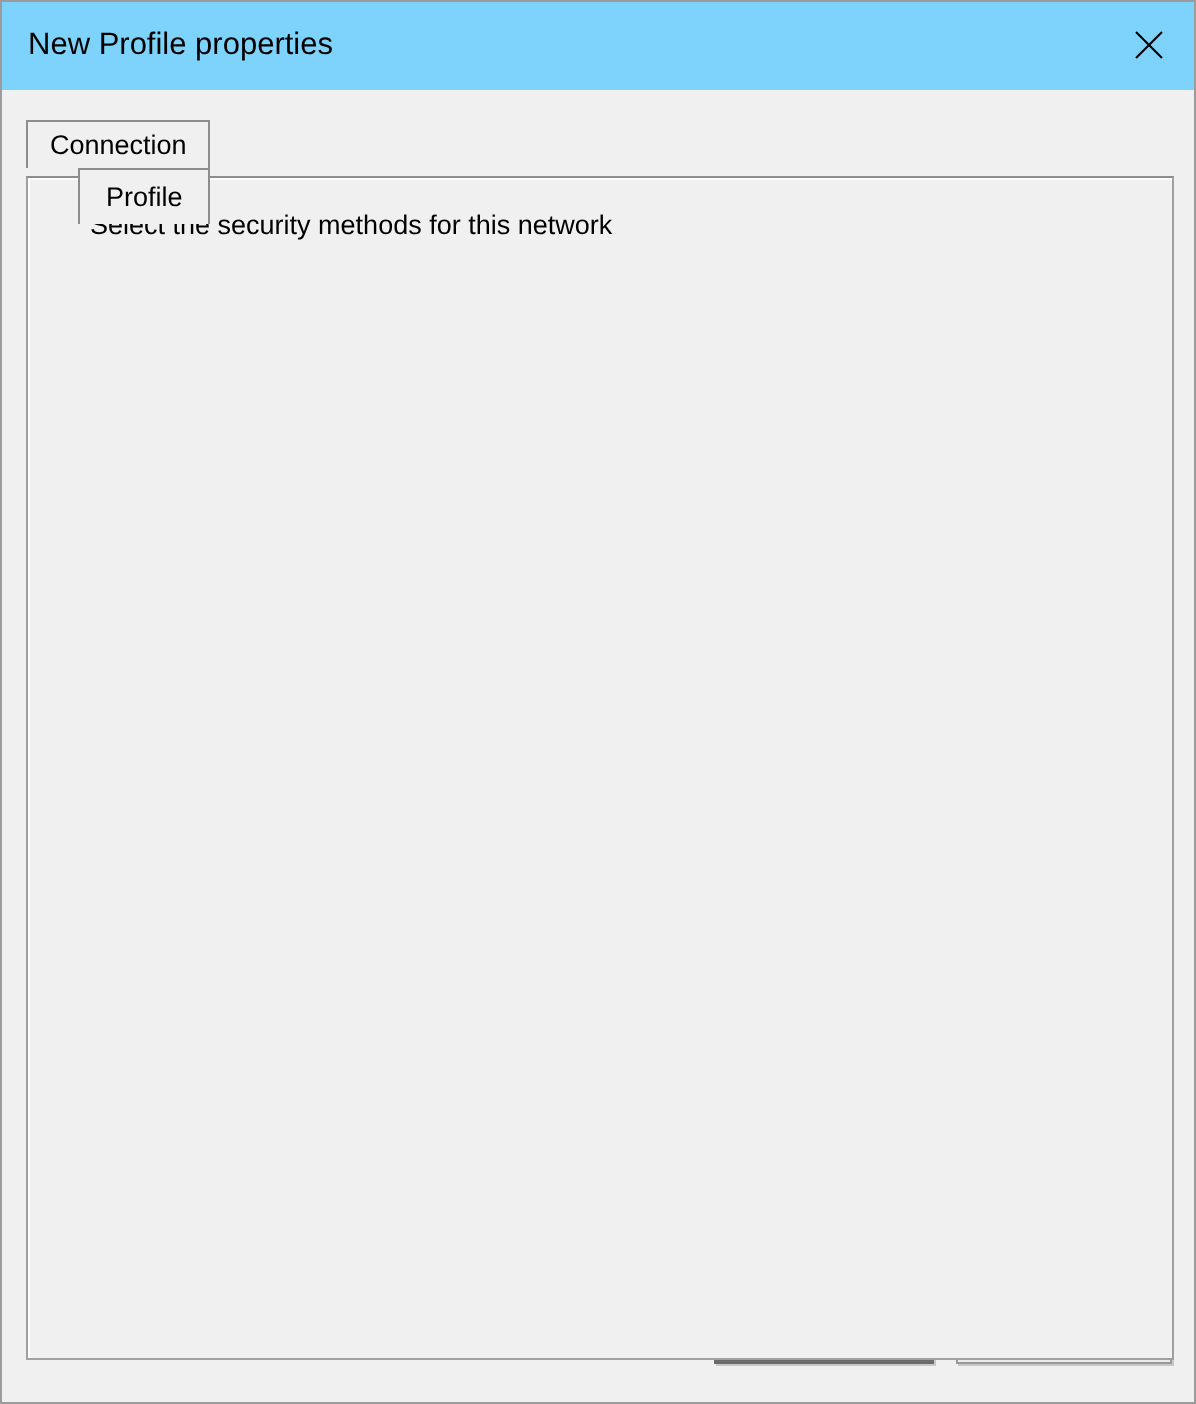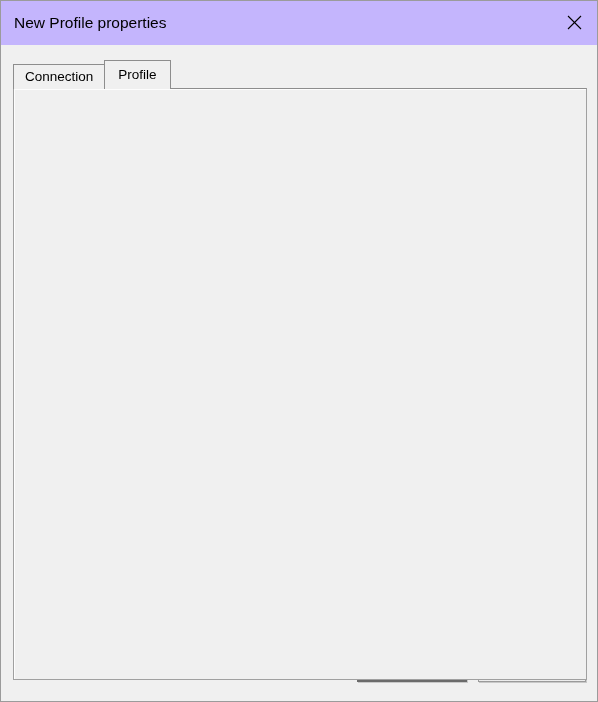--- a/index.html
+++ b/index.html
@@ -23,21 +23,21 @@
     height: 702px;
     box-sizing: border-box;
     border: 1px solid #9b9b9b;
     background: #f0f0f0;
     display: flex;
     flex-direction: column;
   }
   
   #titlebar {
     height: 44px;
-    background: #c4b5fd;
+    background: #7dd3fc;
     display: flex;
     align-items: center;
     flex: none;
     position: relative;
   }
   #title-text {
     margin-left: 13px;
     font-size: 15.5px;
     color: #000;
     line-height: 1;
@@ -60,20 +60,21 @@
   }
   
   #tabstrip {
     position: absolute;
     left: 12px;
     top: 15px;
     height: 29px;
     display: flex;
     align-items: flex-end;
     z-index: 3;
+    flex-direction: column;
   }
   .tab {
     box-sizing: border-box;
     background: #f0f0f0;
     border: 1px solid #8d8d8d;
     border-bottom: none;
     padding: 0 11px;
     height: 25px;
     line-height: 23px;
     font-size: 13.5px;
@@ -299,20 +300,21 @@
   <div id="client">
 
     <div id="tabpanel"></div>
 
     <div id="tabstrip">
       <div class="tab">Connection</div>
       <div class="tab active">Profile</div>
     </div>
 
     <div id="groupbox"></div>
+    <div id="groupbox-legend">Select the security methods for this network</div>
 
     <div class="lbl" style="left:53px; top:140px;">Authentication:</div>
 
     <div class="combo focused" style="left:336px; top:139px; width:207px;">
       <div class="val">
           <span class="hl">WPA2-Enterprise</span>
         </div>
       <div class="arrow">
         <div class="tri-down"></div>
       </div>

